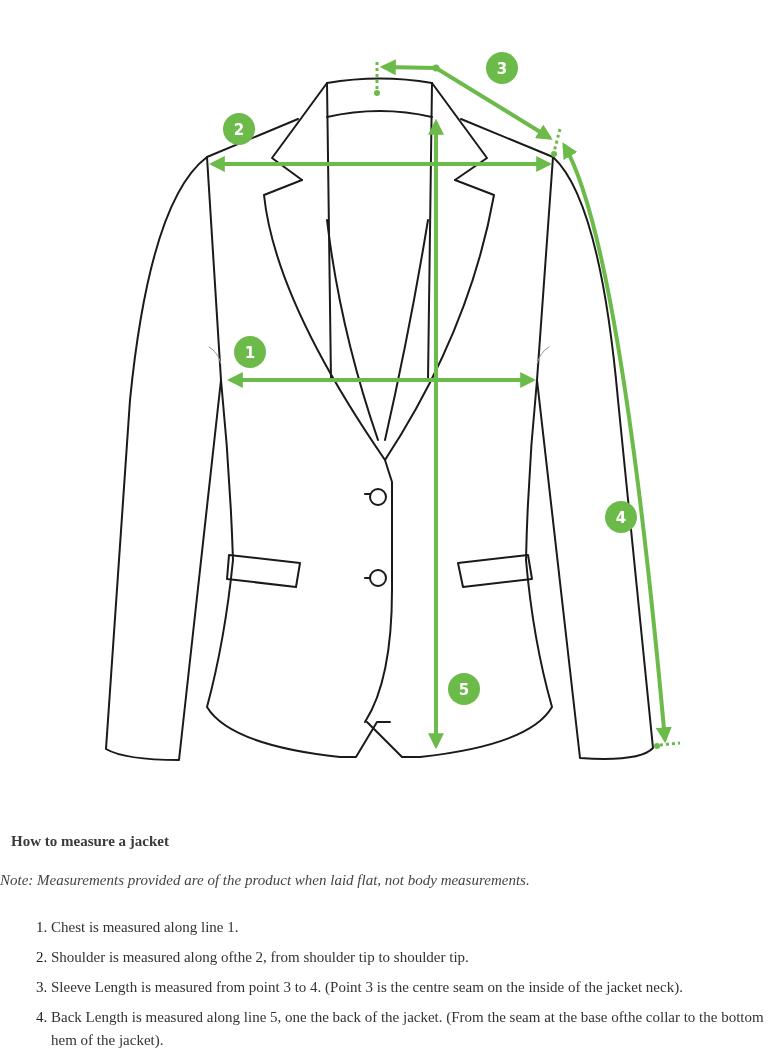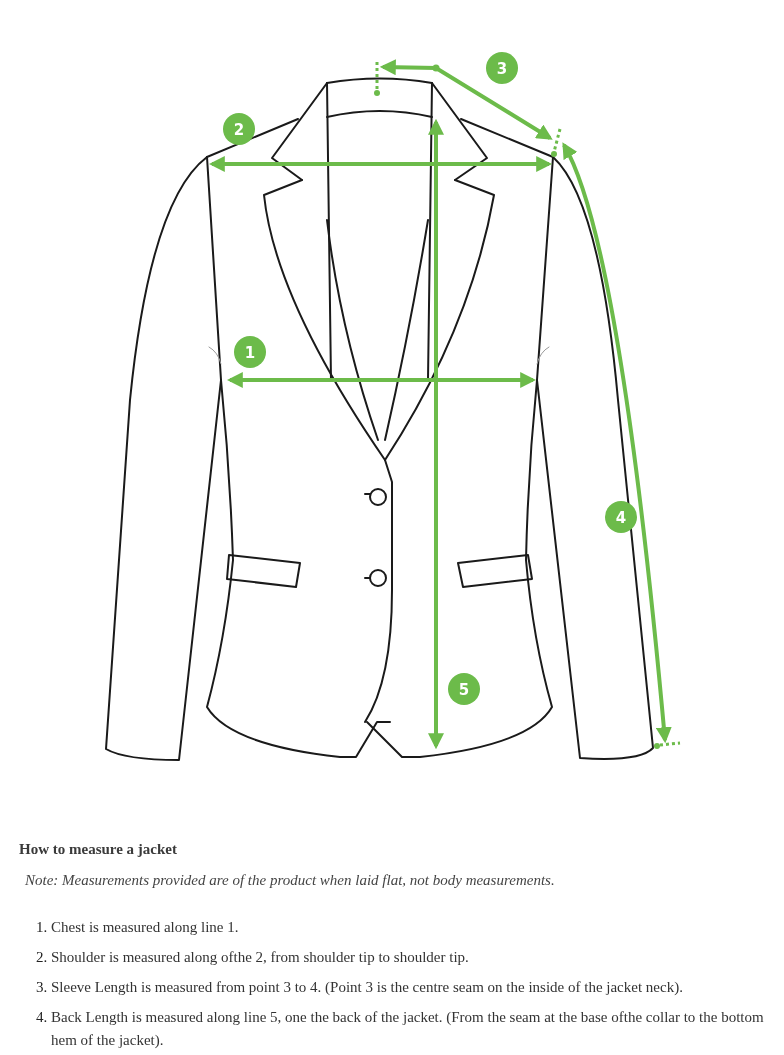--- a/index.html
+++ b/index.html
@@ -1,20 +1,20 @@
 <!DOCTYPE html>
 <html><head>
   <meta charset="utf-8">
   <style>
     html, body { margin: 0; padding: 0; background: #ffffff; }
     body { width: 784px; height: 1055px; position: relative; overflow: hidden; font-family: "Liberation Serif", serif; color: #333333; }
     .diagram { position: absolute; left: 0; top: 0; width: 784px; height: 800px; }
     .diagram svg { display: block; }
-    .heading { position: absolute; left: 7px; top: 829px; font-size: 15px; font-weight: bold; color: #3a3a3a; margin: 12px; }
-    .note { position: absolute; left: 25px; top: 872px; font-size: 15px; font-style: italic; color: #444444; margin: 0; }
+    .heading { position: absolute; left: 7px; top: 829px; font-size: 15px; font-weight: bold; color: #3a3a3a; margin: 4px; }
+    .note { position: absolute; left: 0; top: 872px; font-size: 15px; font-style: italic; color: #444444; margin: 0; }
     .steps { position: absolute; left: 0; top: 912px; width: 770px; margin: 4px; padding: 0 0 0 47px; box-sizing: border-box; font-size: 15px; line-height: 23px; color: #333333; }
     .steps li { margin-bottom: 7px; }
     .steps li::marker { color: #222; }
     .badge-text { font-family: "DejaVu Sans", sans-serif; font-weight: bold; font-size: 15px; fill: #ffffff; }
   </style>
 </head>
 <body>
 
 <div class="diagram">
   <svg width="784" height="800" viewBox="0 0 784 800" xmlns="http://www.w3.org/2000/svg">

